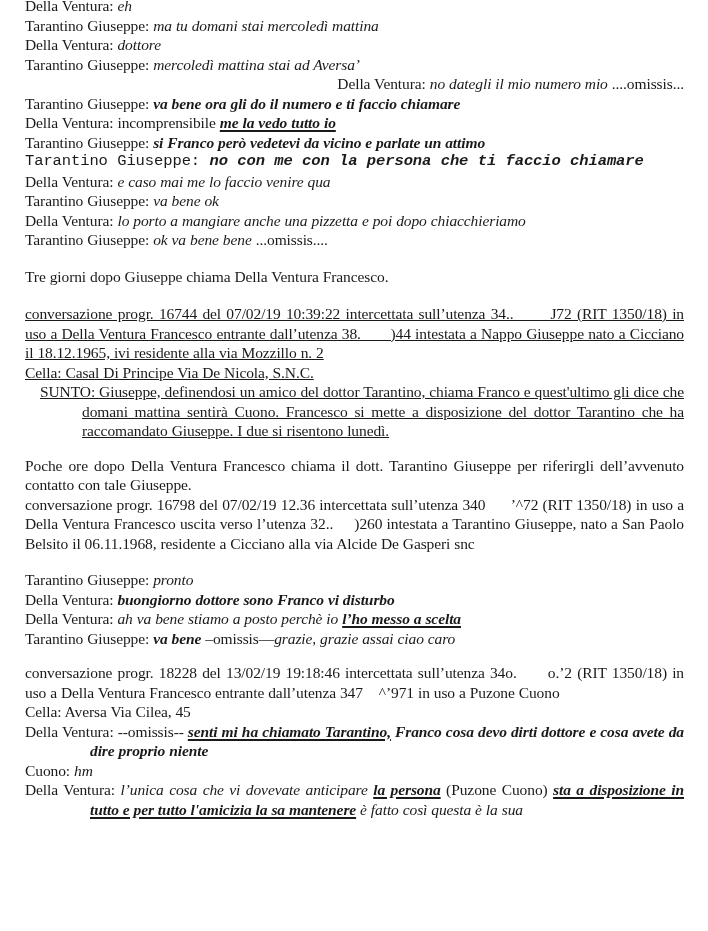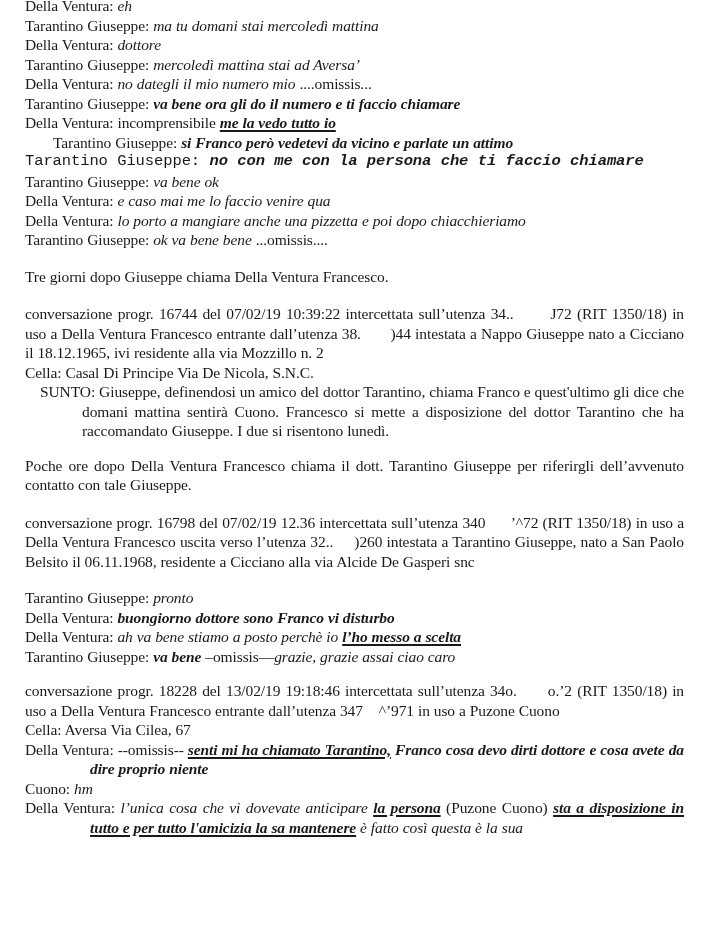--- a/index.html
+++ b/index.html
@@ -44,50 +44,50 @@
 </style>
 </head>
 <body>
 
 <div class="page" id="doc">
     <div class="block">
       <p class="line" style="padding-left: 65px; text-indent: -65px;"><span class="s-r">Della Ventura: </span><span class="s-i">eh</span></p>
       <p class="line" style="padding-left: 65px; text-indent: -65px;"><span class="s-r">Tarantino Giuseppe: </span><span class="s-i">ma tu domani stai mercoledì mattina</span></p>
       <p class="line" style="padding-left: 65px; text-indent: -65px;"><span class="s-r">Della Ventura: </span><span class="s-i">dottore</span></p>
       <p class="line" style="padding-left: 65px; text-indent: -65px;"><span class="s-r">Tarantino Giuseppe: </span><span class="s-i">mercoledì mattina stai ad Aversa’</span></p>
-      <p class="line" style="padding-left: 65px; text-indent: -65px;"><span class="s-r">Della Ventura: </span><span class="s-i">no dategli il mio numero mio </span><span class="s-r">....omissis...</span></p>
+      <p class="line" style="padding-left: 65px; text-indent: -65px; text-align: right;"><span class="s-r">Della Ventura: </span><span class="s-i">no dategli il mio numero mio </span><span class="s-r">....omissis...</span></p>
       <p class="line" style="padding-left: 65px; text-indent: -65px;"><span class="s-r">Tarantino Giuseppe: </span><span class="s-bi">va bene ora gli do il numero e ti faccio chiamare</span></p>
       <p class="line" style="padding-left: 65px; text-indent: -65px;"><span class="s-r">Della Ventura: incomprensibile </span><span class="s-biu">me la vedo tutto io</span></p>
-      <p class="line" style="padding-left: 65px; text-indent: -65px; margin-left: 28px;"><span class="s-r">Tarantino Giuseppe: </span><span class="s-bi">si Franco però vedetevi da vicino e parlate un attimo</span></p>
+      <p class="line" style="padding-left: 65px; text-indent: -65px;"><span class="s-r">Tarantino Giuseppe: </span><span class="s-bi">si Franco però vedetevi da vicino e parlate un attimo</span></p>
       <p class="line" style="padding-left: 65px; text-indent: -65px; font-family: Liberation Mono, monospace;"><span class="s-r">Tarantino Giuseppe: </span><span class="s-bi">no con me con la persona che ti faccio chiamare</span></p>
+      <p class="line" style="padding-left: 65px; text-indent: -65px;"><span class="s-r">Della Ventura: </span><span class="s-i">e caso mai me lo faccio venire qua</span></p>
       <p class="line" style="padding-left: 65px; text-indent: -65px;"><span class="s-r">Tarantino Giuseppe: </span><span class="s-i">va bene ok</span></p>
-      <p class="line" style="padding-left: 65px; text-indent: -65px;"><span class="s-r">Della Ventura: </span><span class="s-i">e caso mai me lo faccio venire qua</span></p>
       <p class="line" style="padding-left: 65px; text-indent: -65px;"><span class="s-r">Della Ventura: </span><span class="s-i">lo porto a mangiare anche una pizzetta e poi dopo chiacchieriamo</span></p>
       <p class="line" style="padding-left: 65px; text-indent: -65px;"><span class="s-r">Tarantino Giuseppe: </span><span class="s-i">ok va bene bene </span><span class="s-r">...omissis....</span></p>
     </div>
     <div class="block" style="margin-top: 17px;">
       <p class="line"><span class="s-r">Tre giorni dopo Giuseppe chiama Della Ventura Francesco.</span></p>
     </div>
-    <div class="block" style="margin-top: 18px;">
+    <div class="block" style="margin-top: 18px; text-decoration: underline;">
       <p class="line justify"><span class="s-r">conversazione progr. 16744 del 07/02/19 10:39:22 intercettata sull’utenza 34..&nbsp;&nbsp;&nbsp;&nbsp;&nbsp;&nbsp;&nbsp;J72 (RIT 1350/18) in uso a Della Ventura Francesco entrante dall’utenza 38.&nbsp;&nbsp;&nbsp;&nbsp;&nbsp;&nbsp;&nbsp;)44 intestata a Nappo Giuseppe nato a Cicciano il 18.12.1965, ivi residente alla via Mozzillo n. 2</span></p>
       <p class="line"><span class="s-r">Cella: Casal Di Principe Via De Nicola, S.N.C.</span></p>
       <p class="line justify" style="padding-left: 42px; text-indent: -42px; margin-left: 15px;"><span class="s-r">SUNTO: Giuseppe, definendosi un amico del dottor Tarantino, chiama Franco e quest'ultimo gli dice che domani mattina sentirà Cuono. Francesco si mette a disposizione del dottor Tarantino che ha raccomandato Giuseppe. I due si risentono lunedì.</span></p>
     </div>
     <div class="block" style="margin-top: 15px;">
       <p class="line justify"><span class="s-r">Poche ore dopo Della Ventura Francesco chiama il dott. Tarantino Giuseppe per riferirgli dell’avvenuto contatto con tale Giuseppe.</span></p>
     </div>
-    <div class="block" style="margin-top: 18px;">
+    <div class="block" style="">
       <p class="line justify"><span class="s-r">conversazione progr. 16798 del 07/02/19 12.36 intercettata sull’utenza 340&nbsp;&nbsp;&nbsp;&nbsp;&nbsp;&nbsp;’^72 (RIT 1350/18) in uso a Della Ventura Francesco uscita verso l’utenza 32..&nbsp;&nbsp;&nbsp;&nbsp;&nbsp;)260 intestata a Tarantino Giuseppe, nato a San Paolo Belsito il 06.11.1968, residente a Cicciano alla via Alcide De Gasperi snc</span></p>
     </div>
     <div class="block" style="margin-top: 17px;">
       <p class="line" style="padding-left: 65px; text-indent: -65px;"><span class="s-r">Tarantino Giuseppe: </span><span class="s-i">pronto</span></p>
       <p class="line" style="padding-left: 65px; text-indent: -65px;"><span class="s-r">Della Ventura: </span><span class="s-bi">buongiorno dottore sono Franco vi disturbo</span></p>
       <p class="line" style="padding-left: 65px; text-indent: -65px;"><span class="s-r">Della Ventura: </span><span class="s-i">ah va bene stiamo a posto perchè io </span><span class="s-biu">l’ho messo a scelta</span></p>
       <p class="line" style="padding-left: 65px; text-indent: -65px;"><span class="s-r">Tarantino Giuseppe: </span><span class="s-bi">va bene </span><span class="s-r">–omissis—</span><span class="s-i">grazie, grazie assai ciao caro</span></p>
     </div>
     <div class="block" style="margin-top: 15px;">
       <p class="line justify"><span class="s-r">conversazione progr. 18228 del 13/02/19 19:18:46 intercettata sull’utenza 34o.&nbsp;&nbsp;&nbsp;&nbsp;&nbsp;&nbsp;o.’2 (RIT 1350/18) in uso a Della Ventura Francesco entrante dall’utenza 347&nbsp;&nbsp;&nbsp;&nbsp;^’971 in uso a Puzone Cuono</span></p>
-      <p class="line"><span class="s-r">Cella: Aversa Via Cilea, 67</span></p>
+      <p class="line"><span class="s-r">Cella: Aversa Via Cilea, 45</span></p>
       <p class="line justify" style="padding-left: 65px; text-indent: -65px;"><span class="s-r">Della Ventura: --omissis-- </span><span class="s-biu">senti mi ha chiamato Tarantino,</span><span class="s-bi"> Franco cosa devo dirti dottore e cosa avete da dire proprio niente</span></p>
       <p class="line" style="padding-left: 65px; text-indent: -65px;"><span class="s-r">Cuono: </span><span class="s-i">hm</span></p>
       <p class="line justify" style="padding-left: 65px; text-indent: -65px;"><span class="s-r">Della Ventura: </span><span class="s-i">l’unica cosa che vi dovevate anticipare </span><span class="s-biu">la persona</span><span class="s-r"> (Puzone Cuono) </span><span class="s-biu">sta a disposizione in tutto e per tutto l'amicizia la sa mantenere</span><span class="s-i"> è fatto così questa è la sua</span></p>
     </div>
   </div>
 
 </body></html>

